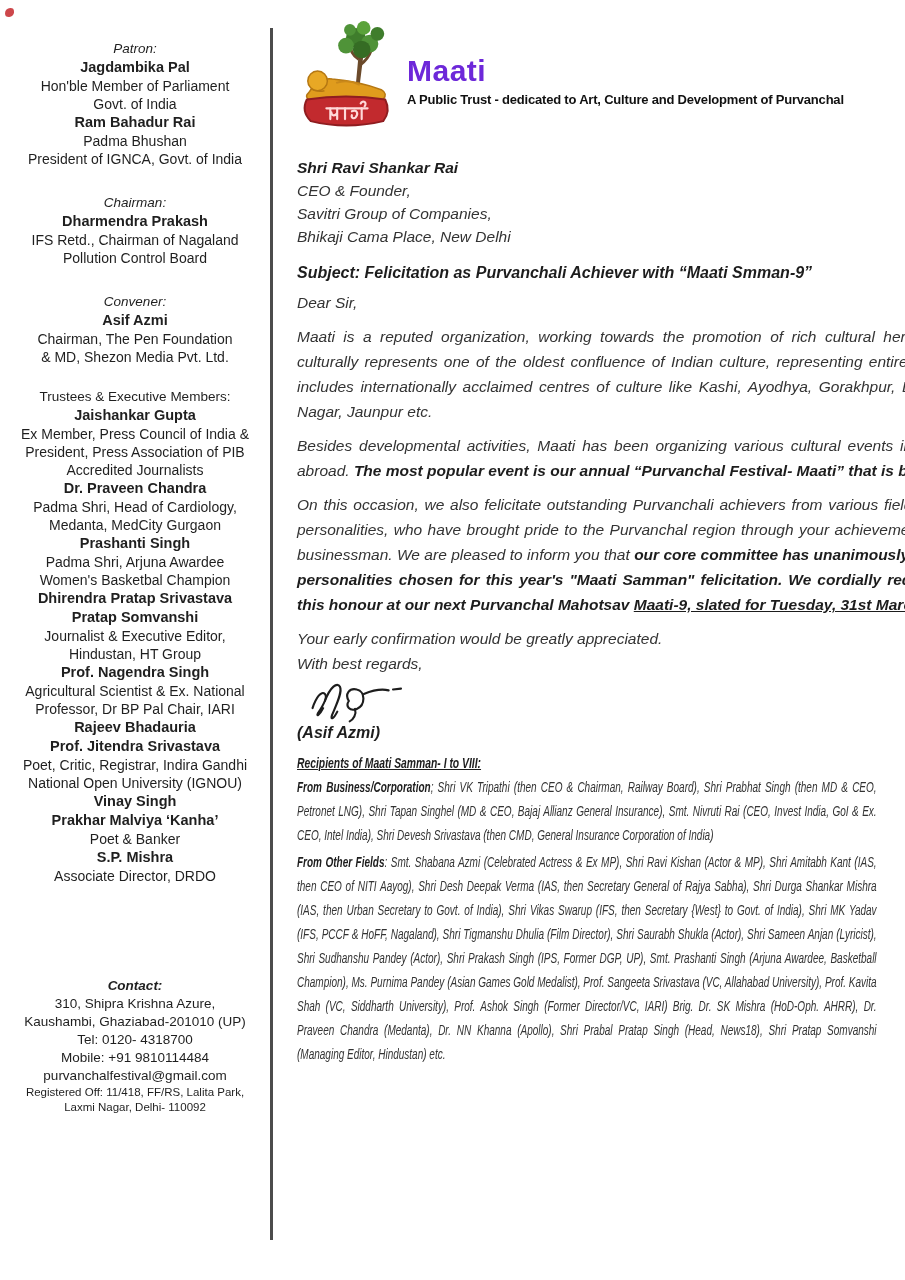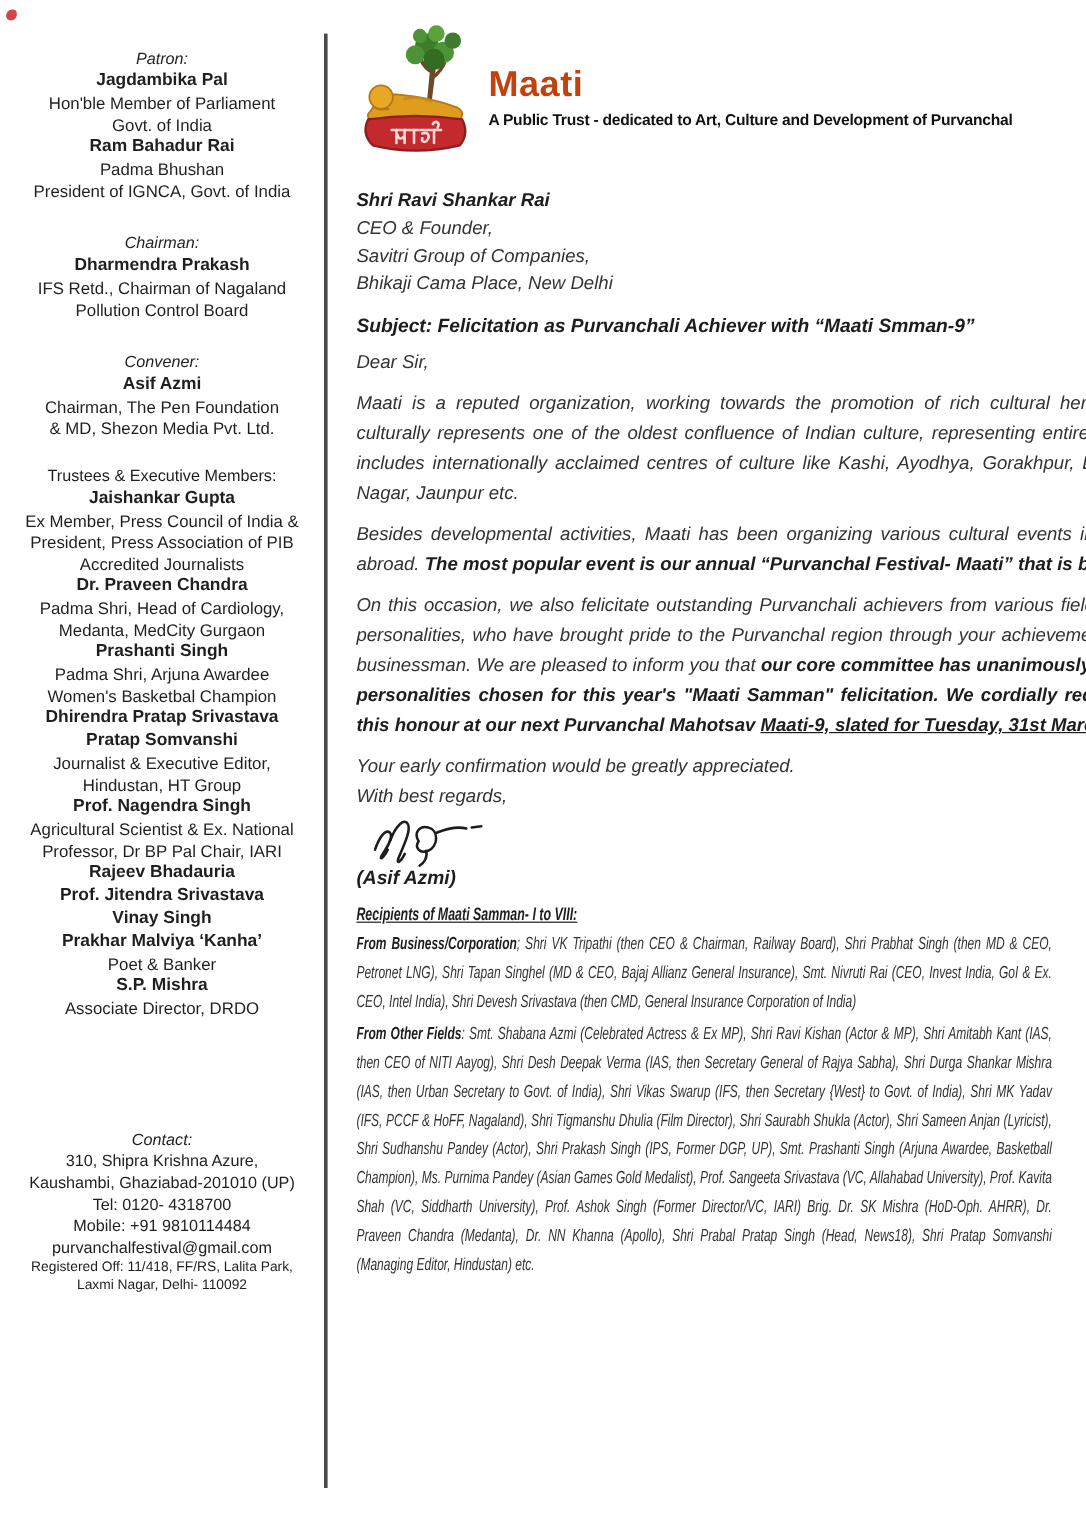--- a/index.html
+++ b/index.html
@@ -8,36 +8,36 @@
   .page { position:relative; width:905px; height:1000px; display:flex; background:#fff; }
 
   
   .sidebar { width:270px; flex:none; padding:40px 14px 0; text-align:center; color:#1f1f1f; }
   .sb-label { font-style:italic; font-size:13.5px; line-height:18px; }
   .sb-name  { font-weight:700; font-size:14.5px; line-height:19px; }
   .sb-desc  { font-size:14px; line-height:18px; white-space:pre-line; }
   .sb-gap   { margin-top:26px; }
   .sb-gap-sm{ margin-top:22px; }
   .sb-contact { margin-top:92px; }
-  .sb-contact .sb-label { font-weight:400; }
+  .sb-contact .sb-label { font-weight:700; }
   .sb-line { font-size:13.5px; line-height:18px; }
   .sb-reg  { font-size:11.5px; line-height:15px; }
 
   .divider { position:absolute; left:270px; top:28px; width:3px; height:1212px; background:#4c4c4c; }
   .scan-mark { position:absolute; left:5px; top:8px; width:9px; height:9px; border-radius:60% 40% 55% 45%;
                background:#c4272b; opacity:.85; }
 
   
   .main { flex:1; padding:20px 30px 0 27px; }
 
   .masthead { display:flex; align-items:flex-start; }
   .logo { flex:none; }
   .brand-block { flex:1; padding-top:34px; margin-left:12px; min-width:0; }
   .brand-row { display:flex; justify-content:space-between; align-items:baseline; }
-  .brand { font-size:30px; font-weight:700; color:#c2410c; letter-spacing:.5px; }
+  .brand { font-size:30px; font-weight:700; color:#6d28d9; letter-spacing:.5px; }
   .tagline { font-size:13px; font-weight:700; color:#111; letter-spacing:-.2px; white-space:nowrap; margin-top:4px; }
 
   .date-row { text-align:right; font-size:16px; color:#222; margin-top:6px; }
 
   .letter { font-style:italic; color:#333; }
   .recipient { font-size:15.5px; line-height:23px; }
   .recipient .r-name { font-weight:700; color:#1d1d1d; }
   .subject { margin-top:16px; font-size:16px; font-weight:700; color:#1d1d1d; }
   .salutation { margin-top:12px; font-size:15.5px; }
   .para { margin-top:12px; font-size:15.5px; line-height:25px; text-align:justify; }
@@ -90,20 +90,22 @@
 Women's Basketbal Champion</div>
     <div class="sb-name">Dhirendra Pratap Srivastava</div>
     <div class="sb-name">Pratap Somvanshi</div>
     <div class="sb-desc">Journalist &amp; Executive Editor,
 Hindustan, HT Group</div>
     <div class="sb-name">Prof. Nagendra Singh</div>
     <div class="sb-desc">Agricultural Scientist &amp; Ex. National
 Professor, Dr BP Pal Chair, IARI</div>
     <div class="sb-name">Rajeev Bhadauria</div>
     <div class="sb-name">Prof. Jitendra Srivastava</div>
+    <div class="sb-desc">Poet, Critic, Registrar, Indira Gandhi
+National Open University (IGNOU)</div>
     <div class="sb-name">Vinay Singh</div>
     <div class="sb-name">Prakhar Malviya ‘Kanha’</div>
     <div class="sb-desc">Poet &amp; Banker</div>
     <div class="sb-name">S.P. Mishra</div>
     <div class="sb-desc">Associate Director, DRDO</div>
 
     <div class="sb-contact">
       <div class="sb-label">Contact:</div>
       <div class="sb-line">310, Shipra Krishna Azure,</div>
       <div class="sb-line">Kaushambi, Ghaziabad-201010 (UP)</div>

